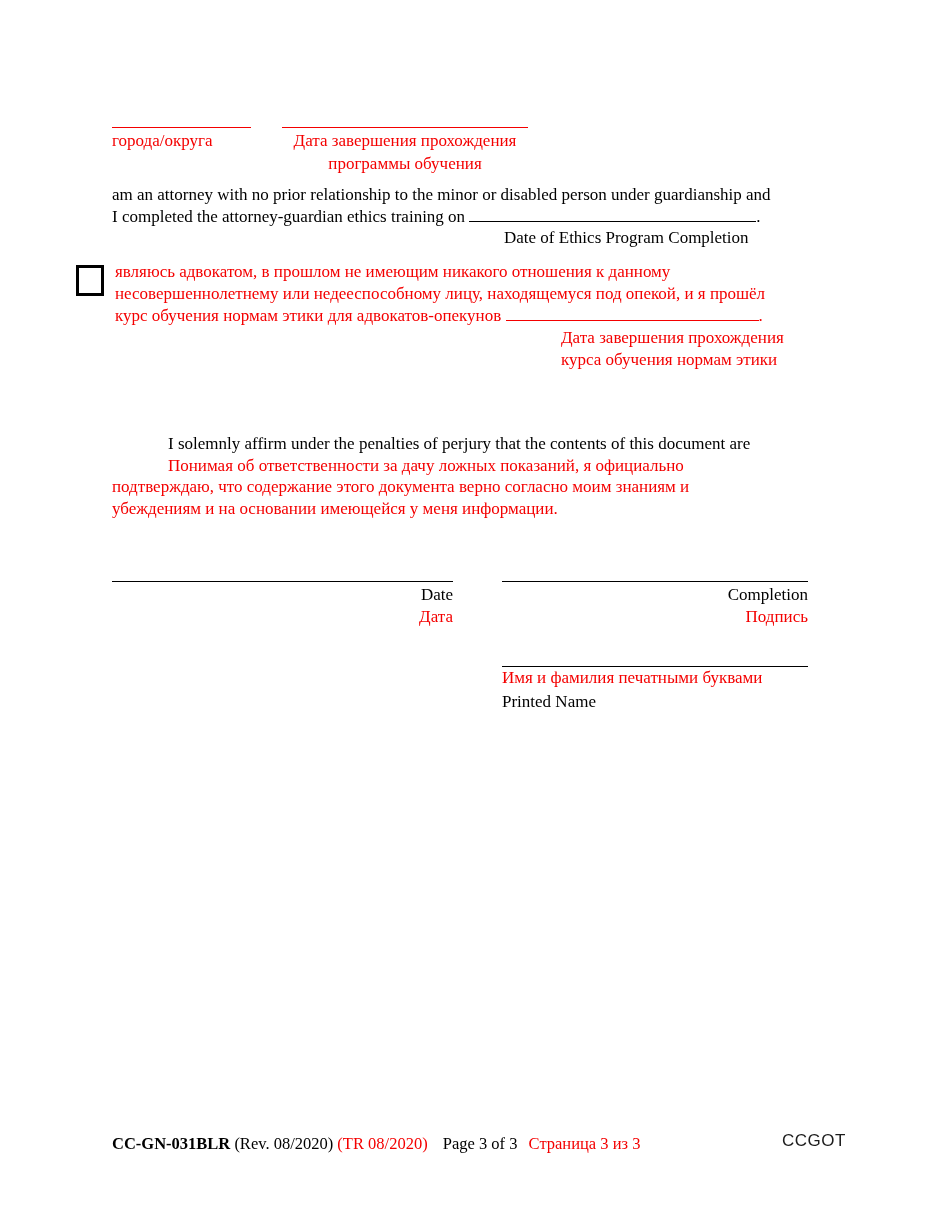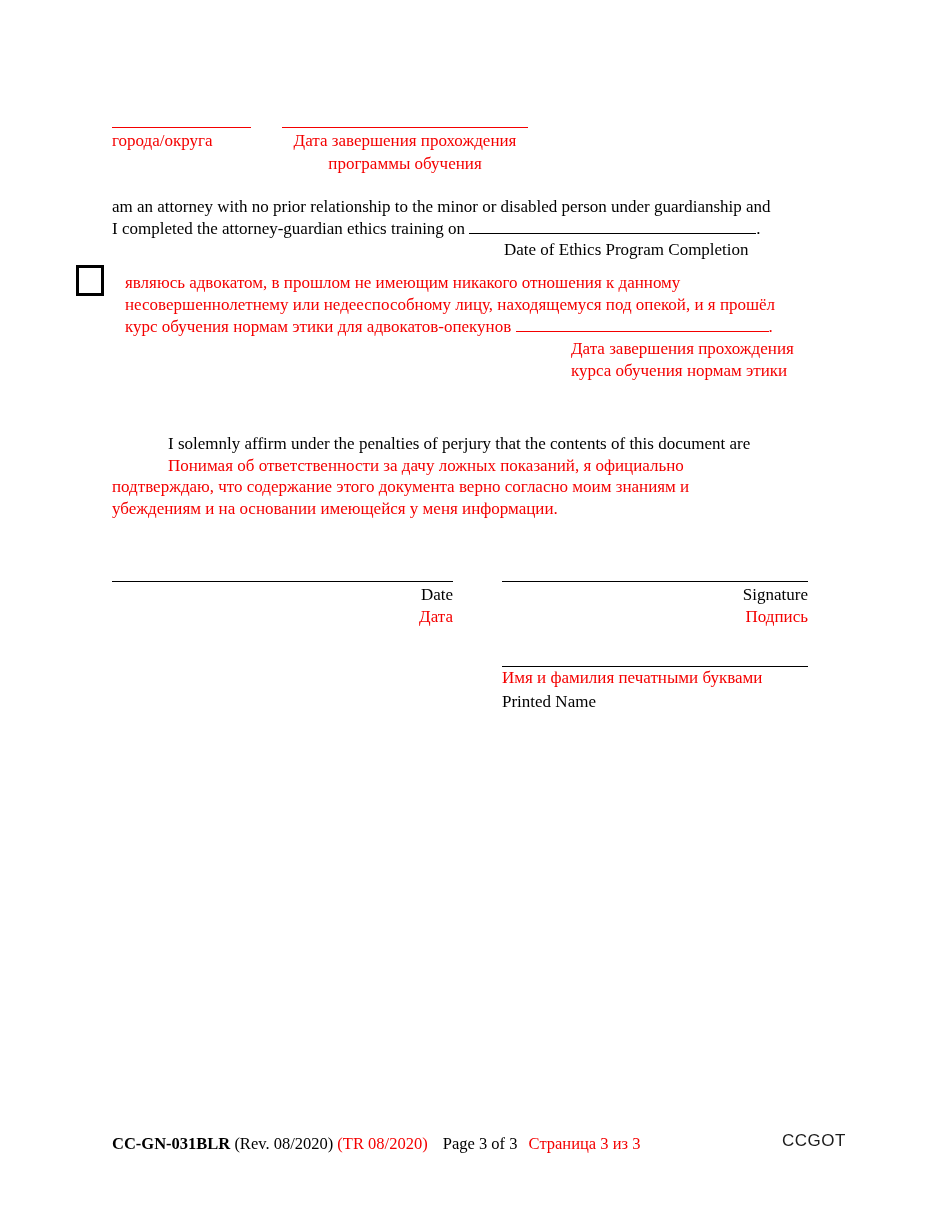--- a/index.html
+++ b/index.html
@@ -19,39 +19,39 @@
   
   .top-fields { position: absolute; left: 112px; top: 116px; }
   .field-city { position: absolute; left: 0; top: 0; width: 139px; }
   .field-training-date { position: absolute; left: 170px; top: 0; width: 246px; text-align: center; }
   .rule-red { height: 11px; border-bottom: 1.6px solid var(--red, #f40000); }
   .rule-black { height: 9px; border-bottom: 1.6px solid #000; }
   .field-city .label, .field-training-date .label { line-height: 21px; margin-top: 2px; }
   .field-city .label { text-align: left; }
 
   
-  .clause-en { position: absolute; left: 112px; top: 196px; line-height: 21.5px; }
+  .clause-en { position: absolute; left: 112px; top: 184px; line-height: 21.5px; }
   .blank-inline {
     display: inline-block;
     border-bottom: 1.6px solid #000;
     height: 15px;
     vertical-align: baseline;
   }
   .blank-inline.red-blank { border-bottom-color: var(--red, #f40000); }
   .clause-en .caption { margin-left: 392px; }
 
   
   .checkbox {
     position: absolute; left: 76px; top: 265px;
     width: 22px; height: 25px;
     border: 3px solid #000; background: #fff;
   }
 
   
-  .clause-ru { position: absolute; left: 125px; top: 261px; line-height: 22px; margin-top: 11px; }
+  .clause-ru { position: absolute; left: 115px; top: 261px; line-height: 22px; }
   .clause-ru .caption { margin-left: 446px; }
 
   
   .affirmations { position: absolute; left: 112px; top: 433px; line-height: 21.5px; }
   .indent { padding-left: 56px; }
 
   
   .sig-block { position: absolute; left: 112px; top: 572px; }
   .sig-col { position: absolute; top: 0; }
   .sig-col.left { left: 0; width: 341px; }
@@ -120,21 +120,21 @@
   </div>
 
   <div class="sig-block">
     <div class="sig-col left">
       <div class="rule-black"></div>
       <div class="label first">Date</div>
       <div class="label red">Дата</div>
     </div>
     <div class="sig-col right">
       <div class="rule-black"></div>
-      <div class="label first">Signature</div>
+      <div class="label first">Completion</div>
       <div class="label red">Подпись</div>
     </div>
   </div>
 
   <div class="printed-block">
     <div class="rule-black"></div>
     <div class="label red nowrap">Имя и фамилия печатными буквами</div>
     <div class="label first">Printed Name</div>
   </div>
 

